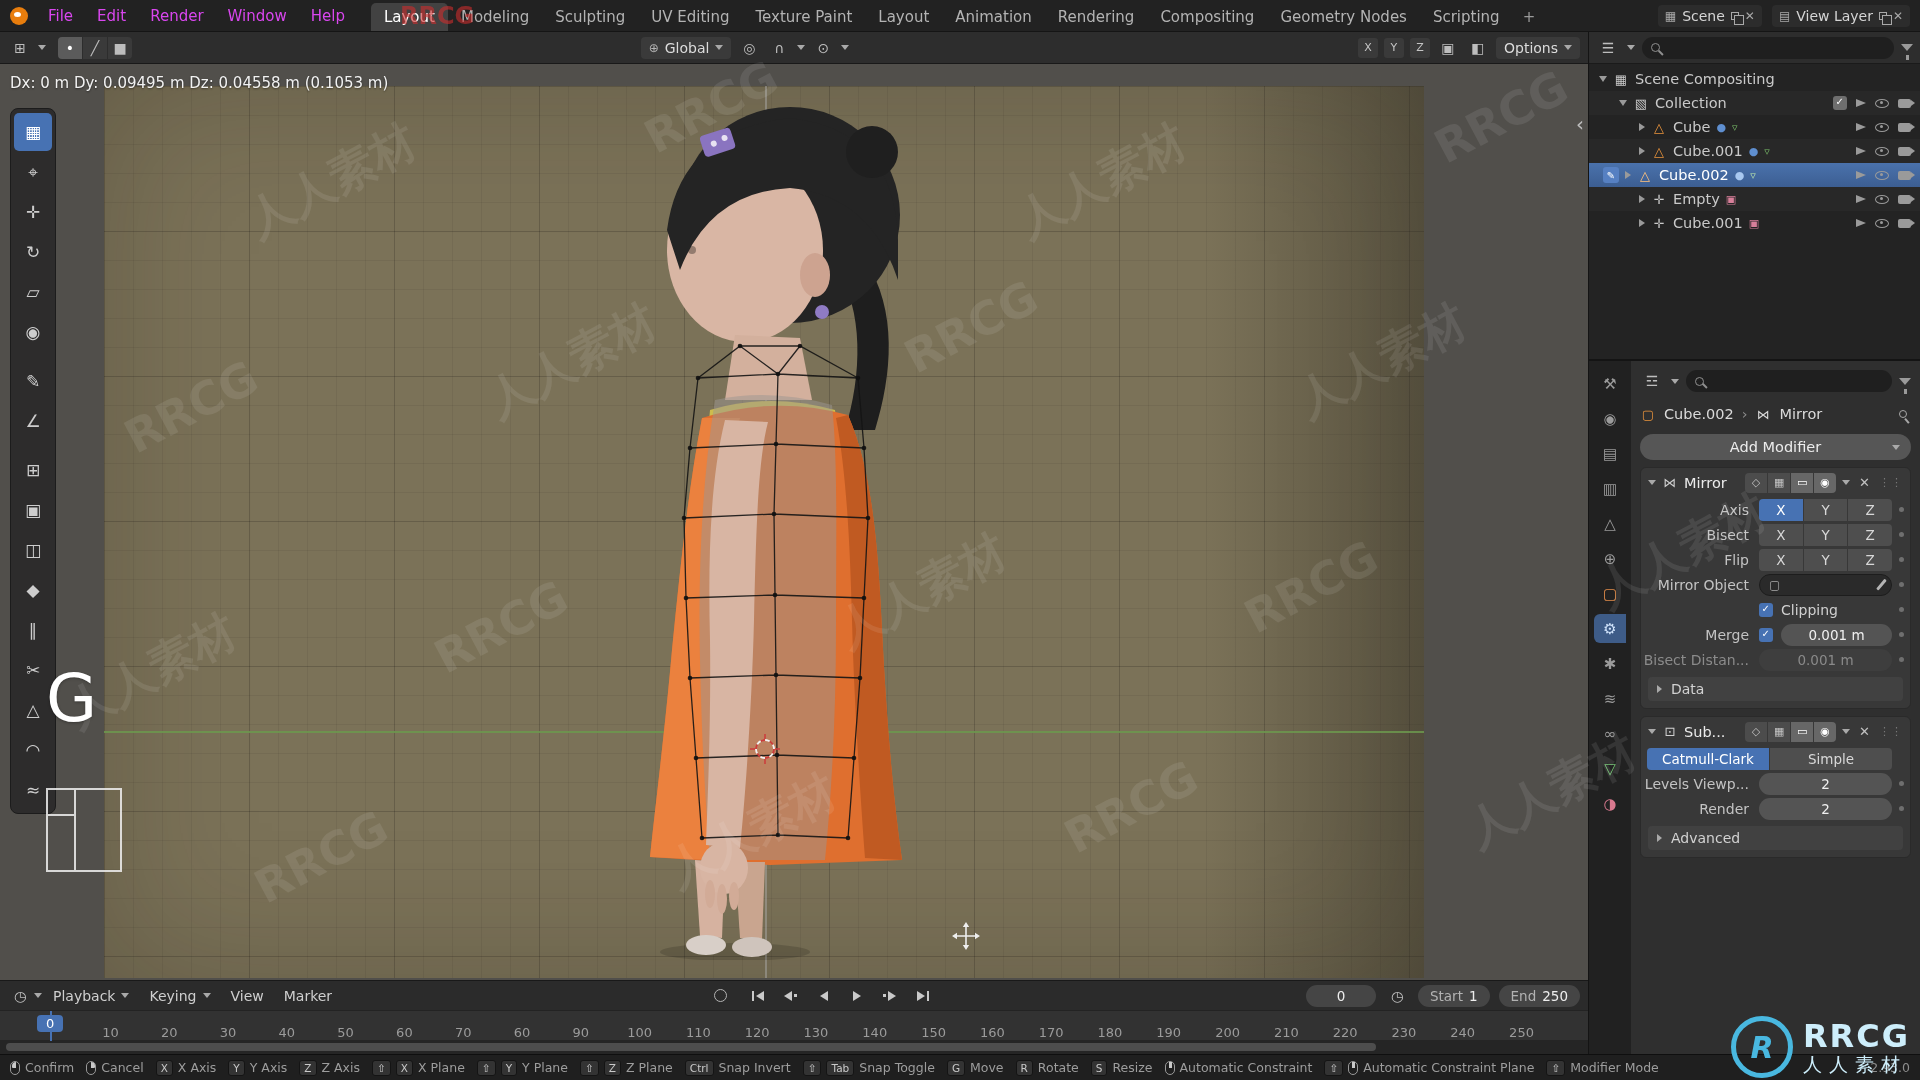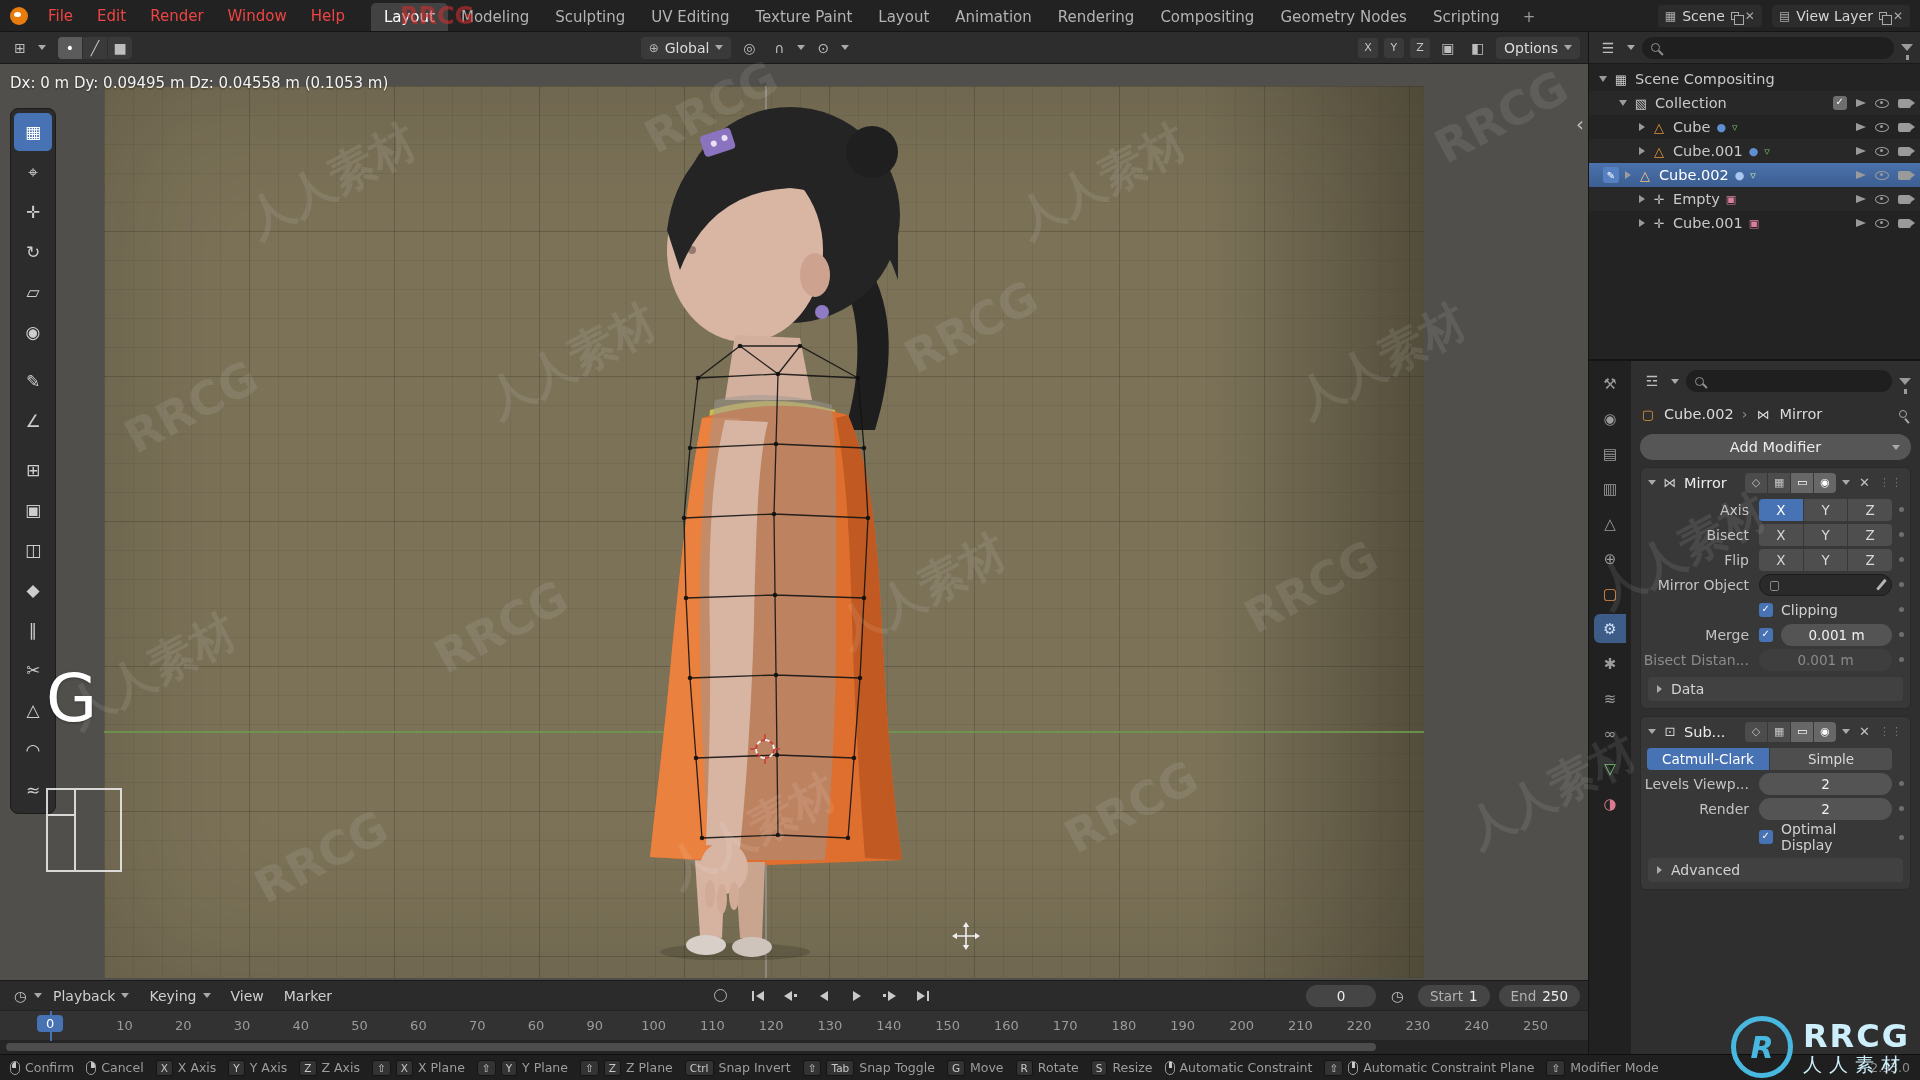--- a/index.html
+++ b/index.html
@@ -4,21 +4,21 @@
 <style>
   *{margin:0;padding:0;box-sizing:border-box}
   html,body{width:1920px;height:1080px;overflow:hidden;background:#1d1d1d;
     font-family:"DejaVu Sans","Liberation Sans",sans-serif;font-size:15px;color:#d0d0d0;}
   #app{position:relative;width:1920px;height:1080px;overflow:hidden;background:#2d2d2d}
 
   
   #topbar{position:absolute;left:0;top:0;width:1920px;height:32px;background:#222;display:flex;align-items:center;border-bottom:1px solid #151515;z-index:20}
   .blogo{width:18px;height:18px;border-radius:50%;background:#e87d0d;position:relative;margin:0 8px 0 10px;flex:none}
   .blogo::after{content:"";position:absolute;left:4px;top:5px;width:7px;height:5px;background:#fff;border-radius:50%}
-  .menu-item{padding:0 12px;height:100%;display:flex;align-items:center;color:#ef4444}
+  .menu-item{padding:0 12px;height:100%;display:flex;align-items:center;color:#d946ef}
   #workspaces{display:flex;margin-left:14px;height:100%;align-items:flex-end}
   .ws-tab{padding:5px 13px;color:#b3b3b3;border-radius:5px 5px 0 0;white-space:nowrap}
   .ws-tab.on{background:#424242;color:#fff}
   .ws-plus{padding:5px 10px;color:#9a9a9a}
   .tb-right{margin-left:auto;display:flex;gap:10px;padding-right:10px;align-items:center}
   .selector{display:flex;align-items:center;gap:6px;background:#2c2c2c;border-radius:4px;padding:3px 7px;font-size:14px;color:#d5d5d5}
   .mini-ico{font-size:12px;color:#a9a9a9}
   .i-copy{width:8px;height:8px;border:1px solid #a9a9a9;position:relative}
   .i-copy::after{content:"";position:absolute;left:2px;top:2px;width:8px;height:8px;border:1px solid #a9a9a9;background:#2c2c2c}
   .i-x{color:#a9a9a9;font-size:12px}
@@ -73,21 +73,21 @@
   .transport{display:flex;gap:3px}
   .tp-btn{width:30px;height:22px;border-radius:4px;display:flex;align-items:center;justify-content:center;gap:2px}
   .trl{width:0;height:0;border-top:5px solid transparent;border-bottom:5px solid transparent;border-right:8px solid #c9c9c9}
   .trr{width:0;height:0;border-top:5px solid transparent;border-bottom:5px solid transparent;border-left:8px solid #c9c9c9}
   .tbar{width:2px;height:10px;background:#c9c9c9}
   .tdot{width:3px;height:3px;background:#c9c9c9}
   .tl-right{margin-left:auto;display:flex;align-items:center;gap:9px}
   .field{background:#454545;border-radius:11px;height:22px;display:flex;align-items:center;justify-content:center;gap:6px;padding:0 12px;font-size:13.5px;color:#ededed}
   .field .lab{color:#b2b2b2}
   #ruler{height:30px;background:#323232;position:relative;border-top:1px solid #232323}
-  .ruler-nums{position:absolute;left:95px;top:0;display:flex;height:100%;align-items:center}
+  .ruler-nums{position:absolute;left:81px;top:0;display:flex;height:100%;align-items:flex-end}
   .fr{width:58.8px;text-align:center;font-size:13px;color:#9b9b9b;flex:none}
   .playhead-line{position:absolute;left:50px;top:0;width:2px;height:30px;background:#4772b3;z-index:2}
   .playhead-badge{position:absolute;left:37px;top:4px;background:#4772b3;color:#fff;border-radius:4px;padding:1px 9px;font-size:13px;z-index:3}
   #hscroll{height:14px;background:#252525;position:relative}
   #hscroll .thumb{position:absolute;left:6px;top:3px;height:8px;width:1370px;background:#4d4d4d;border-radius:4px}
 
   
   #outliner{height:329px;display:flex;flex-direction:column;border-bottom:2px solid #141414}
   .ol-header{height:32px;background:#2d2d2d;display:flex;align-items:center;padding:0 7px;gap:7px;border-bottom:1px solid #1a1a1a}
   .search{flex:1;height:22px;background:#1f1f1f;border-radius:11px;display:flex;align-items:center;padding:0 9px;gap:7px}
@@ -675,28 +675,20 @@
             <div class="prow">
               <span class="plabel">Levels Viewp...</span>
               <span class="val">2</span>
               <span class="dotk"></span>
             </div>
             <div class="prow">
               <span class="plabel">Render</span>
               <span class="val">2</span>
               <span class="dotk"></span>
             </div>
-            <div class="prow">
-              <span class="plabel"></span>
-              <span class="chkwrap">
-                  <span class="cb on"></span>
-                  <span>Optimal Display</span>
-                </span>
-              <span class="dotk"></span>
-            </div>
             <div class="subpanel">
               <span class="chev-r"></span>
               <span>Advanced</span>
             </div>
           </div>
         </div>
       </div>
     </div>
   </div>
 

